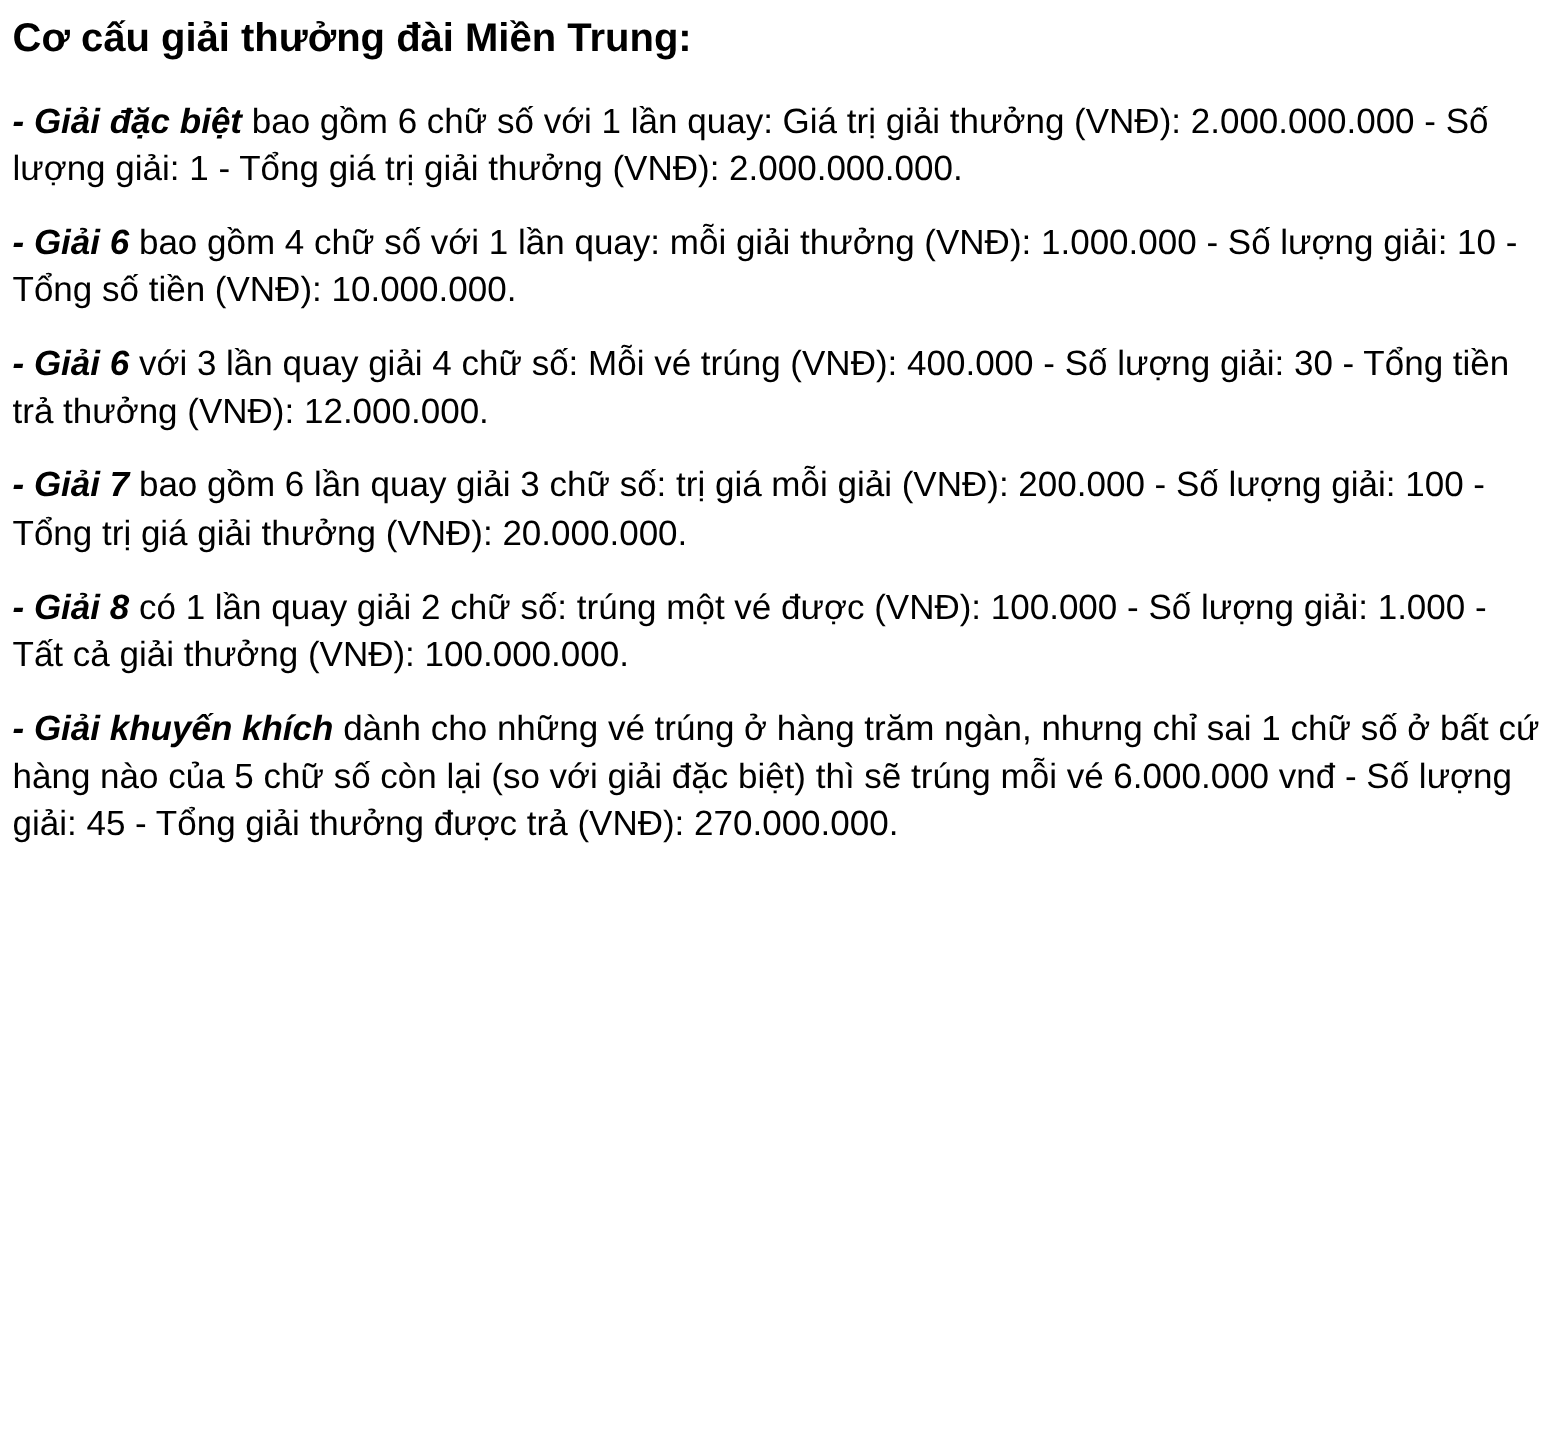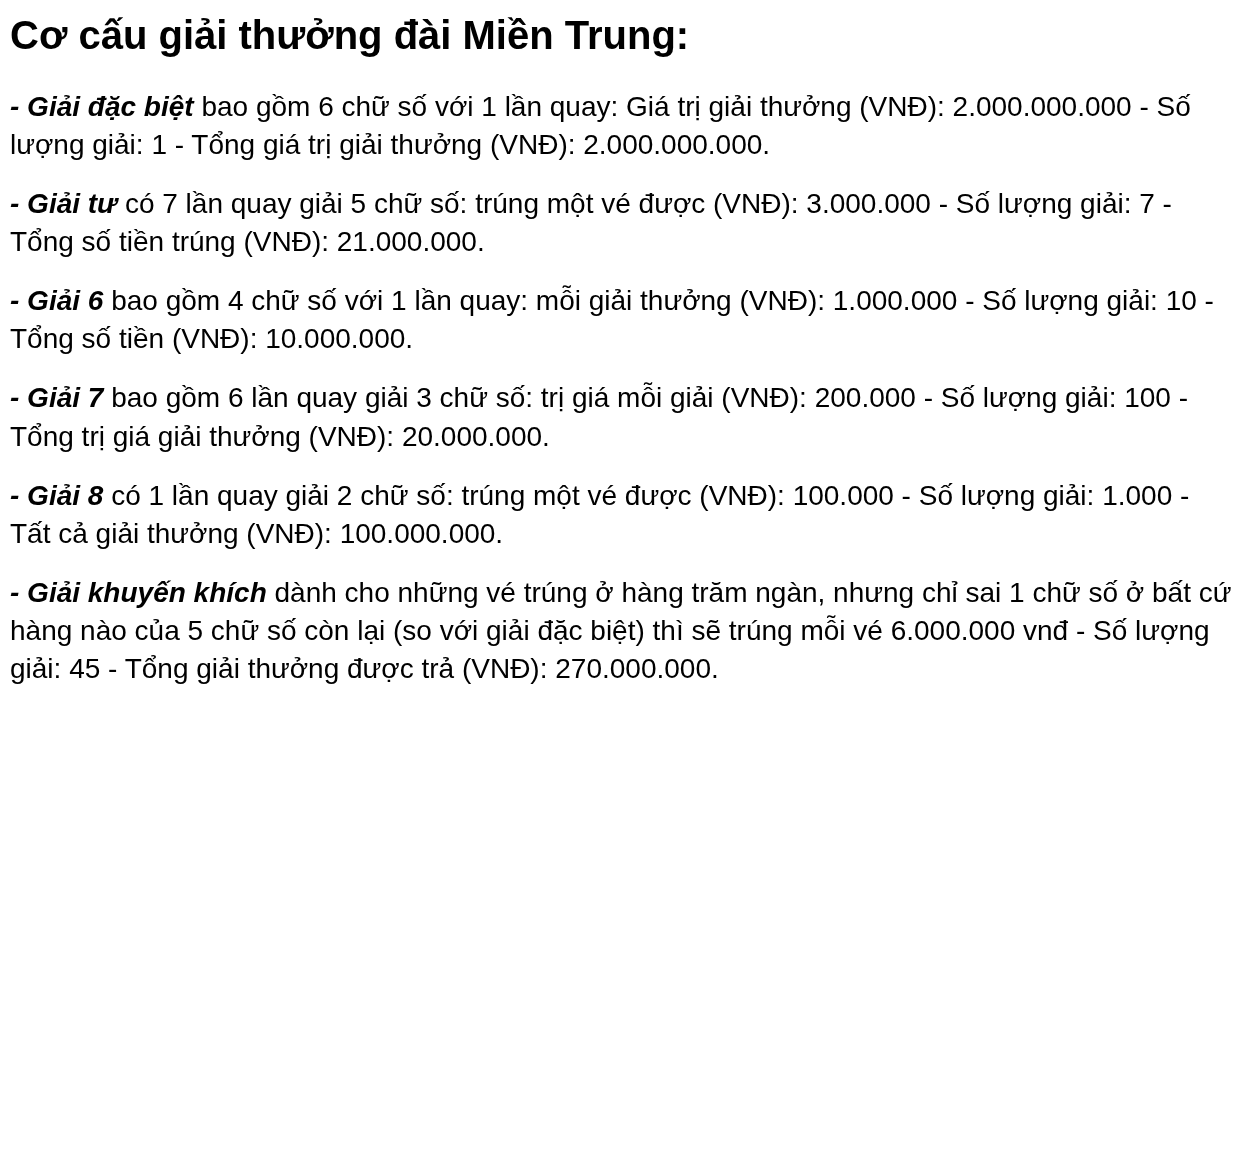--- a/index.html
+++ b/index.html
@@ -11,21 +11,21 @@
     width: 1248px;
     box-sizing: border-box;
     padding: 8px 12px 10px 10px;
     font-family: "Liberation Sans", "DejaVu Sans", sans-serif;
     font-size: 28px;
     line-height: 1.36;
     color: #000000;
     -webkit-font-smoothing: antialiased;
   }
   h1.doc-title {
-    font-size: 40px;
+    font-size: 32px;
     font-weight: bold;
     margin: 2px 0 28px 0;
     line-height: 1.25;
   }
   .prize-list p.prize-para {
     margin: 0 0 21px 0;
   }
   .prize-list p.prize-para:last-child {
     margin-bottom: 0;
   }
@@ -38,24 +38,24 @@
 <body>
 
 <h1 class="doc-title">Cơ cấu giải thưởng đài Miền Trung:</h1>
 
 <div class="prize-list">
   <p class="prize-para"><span class="prize-lead">- Giải đặc biệt</span><span class="prize-body"> bao gồm 6 chữ số với 1 lần quay: Giá trị giải thưởng (VNĐ): 2.000.000.000 - Số lượng giải: 1 - Tổng giá trị giải thưởng (VNĐ): 2.000.000.000.</span></p>
 
 
 
 
-  <p class="prize-para"><span class="prize-lead">- Giải tư</span><span class="prize-body"> có 7 lần quay giải 5 chữ số: trúng một vé được (VNĐ): 3.000.000 - Số lượng giải: 7 - Tổng số tiền trúng (VNĐ): 21.000.000.</span></p>
 
   <p class="prize-para"><span class="prize-lead">- Giải 6</span><span class="prize-body"> bao gồm 4 chữ số với 1 lần quay: mỗi giải thưởng (VNĐ): 1.000.000 - Số lượng giải: 10 - Tổng số tiền (VNĐ): 10.000.000.</span></p>
 
+  <p class="prize-para"><span class="prize-lead">- Giải 6</span><span class="prize-body"> với 3 lần quay giải 4 chữ số: Mỗi vé trúng (VNĐ): 400.000 - Số lượng giải: 30 - Tổng tiền trả thưởng (VNĐ): 12.000.000.</span></p>
 
   <p class="prize-para"><span class="prize-lead">- Giải 7</span><span class="prize-body"> bao gồm 6 lần quay giải 3 chữ số: trị giá mỗi giải (VNĐ): 200.000 - Số lượng giải: 100 - Tổng trị giá giải thưởng (VNĐ): 20.000.000.</span></p>
 
   <p class="prize-para"><span class="prize-lead">- Giải 8</span><span class="prize-body"> có 1 lần quay giải 2 chữ số: trúng một vé được (VNĐ): 100.000 - Số lượng giải: 1.000 - Tất cả giải thưởng (VNĐ): 100.000.000.</span></p>
 
 
   <p class="prize-para"><span class="prize-lead">- Giải khuyến khích</span><span class="prize-body"> dành cho những vé trúng ở hàng trăm ngàn, nhưng chỉ sai 1 chữ số ở bất cứ hàng nào của 5 chữ số còn lại (so với giải đặc biệt) thì sẽ trúng mỗi vé 6.000.000 vnđ - Số lượng giải: 45 - Tổng giải thưởng được trả (VNĐ): 270.000.000.</span></p>
 </div>
 
 </body></html>

